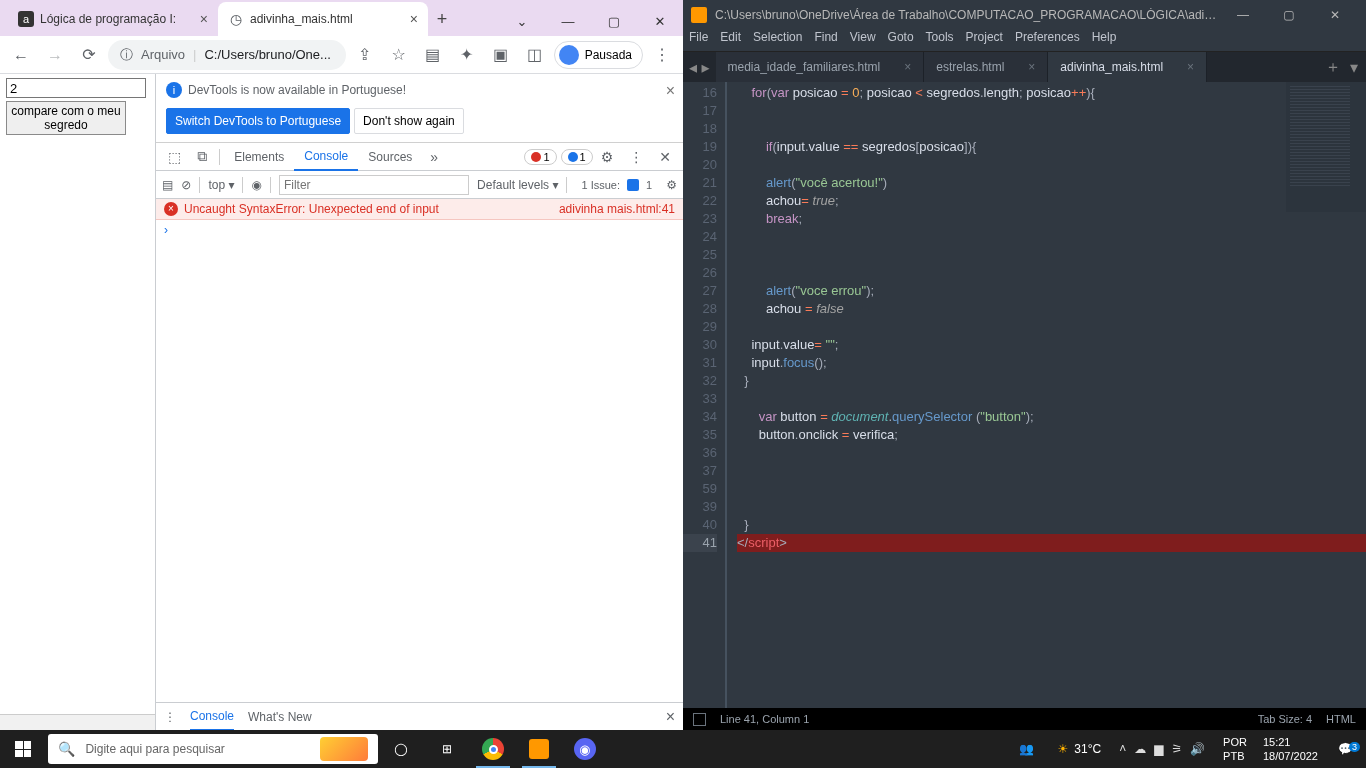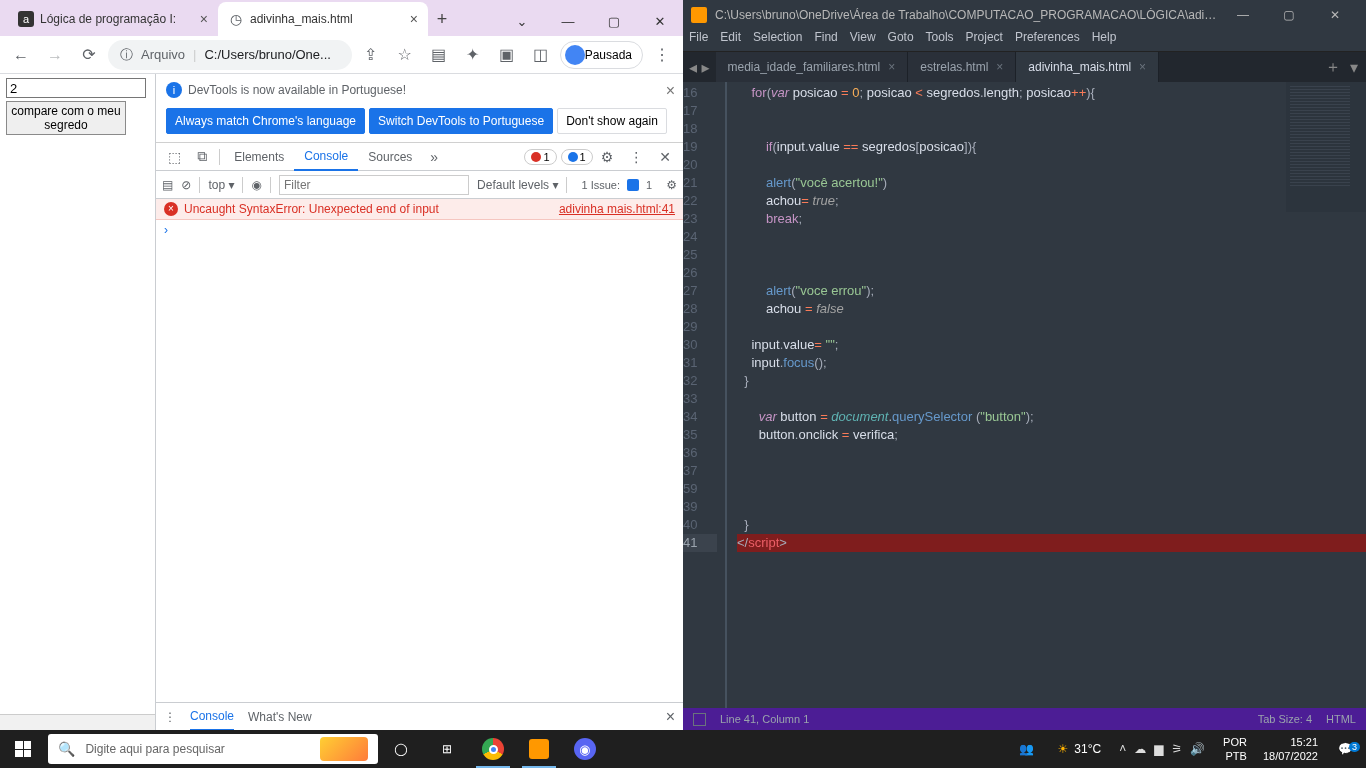--- a/index.html
+++ b/index.html
@@ -16,21 +16,21 @@
 .chrome-tab .tab-title { flex: 1; overflow: hidden; white-space: nowrap; text-overflow: ellipsis; }
 .chrome-tab .tab-close { font-size: 14px; color: #555; cursor: pointer; }
 .new-tab-btn { width: 28px; display: flex; align-items: center; justify-content: center; font-size: 18px; color: #444; cursor: pointer; }
 .chrome-syscontrols { display: flex; }
 .chrome-syscontrols .btn { width: 46px; height: 30px; display: flex; align-items: center; justify-content: center; font-size: 13px; color: #333; cursor: pointer; }
 
 .chrome-toolbar { height: 38px; background: #fff; border-bottom: 1px solid #dadce0; display: flex; align-items: center; padding: 0 6px; gap: 4px; }
 .nav-icon { width: 30px; height: 30px; display: flex; align-items: center; justify-content: center; font-size: 16px; color: #5f6368; border-radius: 50%; cursor: pointer; }
 .omnibox { flex: 1; height: 30px; background: #f1f3f4; border-radius: 15px; display: flex; align-items: center; padding: 0 12px; gap: 8px; font-size: 13px; color: #5f6368; overflow: hidden; }
 .omnibox .url { white-space: nowrap; overflow: hidden; text-overflow: ellipsis; color: #202124; }
-.profile-chip { display: flex; align-items: center; height: 28px; padding: 0 10px 0 4px; border: 1px solid #dadce0; border-radius: 14px; font-size: 12px; cursor: pointer; }
+.profile-chip { display: flex; align-items: center; gap: 6px; height: 28px; padding: 0 10px 0 4px; border: 1px solid #dadce0; border-radius: 14px; font-size: 12px; cursor: pointer; }
 .profile-chip .avatar { width: 20px; height: 20px; border-radius: 50%; background: #4285f4; }
 
 .chrome-content { flex: 1; display: flex; overflow: hidden; }
 .page-pane { width: 155px; background: #fff; padding: 4px 6px; overflow: auto; }
 .page-input { width: 140px; height: 20px; font-size: 13px; padding: 0 3px; border: 1px solid #767676; }
 .page-button { display: block; margin-top: 3px; width: 120px; padding: 2px 4px; font-size: 12px; background: #efefef; border: 1px solid #8a8a8a; cursor: pointer; }
 .page-hscroll { height: 16px; background: #f1f1f1; border-top: 1px solid #ccc; }
 
 
 .devtools { flex: 1; display: flex; flex-direction: column; border-left: 1px solid #cacdd1; background: #fff; font-size: 12px; }
@@ -54,62 +54,62 @@
 .dot.blue { background: #1a73e8; }
 
 .dt-subbar { height: 28px; border-bottom: 1px solid #cacdd1; display: flex; align-items: center; padding: 0 6px; gap: 8px; color: #5f6368; }
 .dt-subbar .ti { cursor: pointer; }
 .dt-subbar select, .dt-subbar input { height: 20px; font-size: 12px; border: 1px solid #ccc; padding: 0 4px; background: #fff; }
 .dt-subbar input { flex: 1; min-width: 60px; }
 
 .dt-console { flex: 1; font-family: Consolas, monospace; font-size: 12px; overflow: auto; background: #fff; }
 .dt-err-row { display: flex; align-items: center; padding: 3px 8px; background: #fdecea; color: #d93025; border-bottom: 1px solid #f5c6c0; }
 .dt-err-row .eicon { width: 14px; height: 14px; border-radius: 50%; background: #d93025; color: #fff; font-size: 10px; text-align: center; line-height: 14px; margin-right: 6px; }
-.dt-err-row .src { margin-left: auto; text-decoration: underline; color: #d93025; cursor: pointer; }
+.dt-err-row .src { margin-left: auto; color: #d93025; cursor: pointer; }
 .dt-prompt { padding: 3px 8px; color: #1a73e8; }
 
 .dt-drawer { height: 28px; border-top: 1px solid #cacdd1; display: flex; align-items: center; padding: 0 8px; gap: 14px; color: #5f6368; }
 .dt-drawer .tab.active { color: #1a73e8; border-bottom: 2px solid #1a73e8; height: 28px; display: flex; align-items: center; }
 .dt-drawer .xb { margin-left: auto; font-size: 16px; cursor: pointer; }
 
 
 .sublime-window { position: absolute; left: 683px; top: 0; width: 683px; height: 730px; background: #303841; display: flex; flex-direction: column; color: #d8dee9; font-family: Consolas, monospace; }
 .st-title { height: 30px; background: #303841; display: flex; align-items: center; padding: 0 8px; font-family: "Segoe UI"; font-size: 12px; color: #b8b8b8; }
 .st-title .icon { width: 16px; height: 16px; background: #ff9800; border-radius: 2px; margin-right: 8px; }
 .st-title .titletxt { flex: 1; overflow: hidden; white-space: nowrap; text-overflow: ellipsis; }
 .st-syscontrols { display: flex; }
 .st-syscontrols .btn { width: 46px; height: 30px; display: flex; align-items: center; justify-content: center; color: #b8b8b8; cursor: pointer; font-size: 12px;}
 
 .st-menubar { height: 22px; background: #303841; display: flex; align-items: flex-start; padding: 0 6px; gap: 12px; font-family: "Segoe UI"; font-size: 12px; color: #c0c5ce; border-bottom: 1px solid #222; }
 .st-menubar span { cursor: pointer; }
 
 .st-tabsrow { height: 30px; background: #22272e; display: flex; align-items: stretch; }
 .st-navarrows { display: flex; align-items: center; padding: 0 6px; gap: 4px; color: #888; }
-.st-tab { display: flex; align-items: center; padding: 0 12px; gap: 8px; font-family: "Segoe UI"; font-size: 12px; color: #9aa3ad; background: #2a3039; border-right: 1px solid #1c2128; cursor: pointer;}
+.st-tab { display: flex; align-items: center; padding: 0 12px; gap: 24px; font-family: "Segoe UI"; font-size: 12px; color: #9aa3ad; background: #2a3039; border-right: 1px solid #1c2128; cursor: pointer;}
 .st-tab.active { background: #303841; color: #d8dee9; }
 .st-tab .x { color: #6a737d; }
 .st-tabsrow .rest { flex: 1; display:flex; align-items:center; justify-content:flex-end; padding-right:8px; color:#888;}
 
 .st-editor-wrap { flex: 1; display: flex; overflow: hidden; position: relative; }
-.st-gutter { width: 44px; background: #303841; text-align: left; padding: 2px 8px 2px 0; font-size: 13px; color: #5a6473; user-select: none; border-right: 2px solid #46525f;}
+.st-gutter { width: 44px; background: #303841; text-align: right; padding: 2px 8px 2px 0; font-size: 13px; color: #5a6473; user-select: none; border-right: 2px solid #46525f;}
 .st-gutter .ln { height: 18px; line-height: 18px; }
 .st-gutter .ln.current { background: #3b434d; color: #9aa3ad; }
 .st-code { flex: 1; padding: 2px 0 2px 10px; font-size: 13px; line-height: 18px; overflow: auto; white-space: pre; }
 .st-code .row { height: 18px; }
 .st-code .row.current { background: #7f1d1d; }
 .st-minimap { position: absolute; right: 0; top: 0; width: 80px; height: 130px; background: linear-gradient(#2b323b 0%,#2b323b 100%); opacity: .6; }
 .st-minimap::before { content:""; position:absolute; left:4px; top:4px; width:60px; height:100px; background: repeating-linear-gradient(#566270 0,#566270 1px,transparent 1px,transparent 3px); opacity:.5;}
 
-.st-status { height: 22px; background: #4c1d95; display: flex; align-items: center; padding: 0 10px; font-family: "Segoe UI"; font-size: 11px; color: #9aa3ad; gap: 14px; }
+.st-status { height: 22px; background: #000000; display: flex; align-items: center; padding: 0 10px; font-family: "Segoe UI"; font-size: 11px; color: #9aa3ad; gap: 14px; }
 .st-status .spacer { flex: 1; }
 .st-status .sq { width: 13px; height: 13px; border: 1px solid #6a737d; }
 
 
 .kw { color: #c594c5; }      
-.kw2 { color: #c594c5; font-style: italic; }
+.kw2 { color: #c594c5; }
 .op { color: #f97b58; }
 .num { color: #f9ae58; }
 .str { color: #99c794; }
 .bool { color: #a3a3a3; font-style: italic;}
 .fn { color: #6699cc; }
 .obj { color: #5fb3b3; font-style: italic;}
 .punct { color: #a6acb9; }
 .tag { color: #ec5f67; }
 .white { color: #d8dee9; }
 
@@ -119,21 +119,21 @@
 .win-logo { width: 16px; height: 16px; display: grid; grid-template-columns: 1fr 1fr; grid-template-rows: 1fr 1fr; gap: 1px; }
 .win-logo span { background: #fff; }
 .tb-search { height: 30px; width: 330px; background: #fff; color: #666; display: flex; align-items: center; padding: 0 10px; gap: 10px; border-radius: 3px; margin-left: 2px;}
 .tb-search .icon { font-size: 14px; }
 .tb-search .badge { width: 48px; height: 24px; margin-left:auto; background: linear-gradient(135deg,#ffcf33,#ff7b3a); border-radius: 4px;}
 .tb-app { width: 46px; height: 38px; display: flex; align-items: center; justify-content: center; cursor: pointer; position: relative; }
 .tb-app.active::after { content: ""; position: absolute; bottom: 0; left: 6px; right: 6px; height: 2px; background: #76b9ed; }
 .tb-spacer { flex: 1; }
 .tb-tray { display: flex; align-items: center; gap: 8px; padding: 0 10px; color: #ddd;}
 .tb-weather { display: flex; align-items: center; gap: 6px; padding: 0 8px; }
-.tb-clock { text-align: right; line-height: 14px; font-size: 11px; padding: 0 8px; }
+.tb-clock { text-align: left; line-height: 14px; font-size: 11px; padding: 0 8px; }
 .tb-notif { width: 40px; display: flex; align-items: center; justify-content: center; position: relative; }
 .tb-notif .n { position: absolute; bottom: 4px; right: 6px; background: #0078d4; font-size: 9px; padding: 0 3px; border-radius: 6px; }
 </style>
 </head>
 <body>
 
 <div class="chrome-window">
   <div class="chrome-titlebar">
     <div class="chrome-tabs">
       <div class="chrome-tab">
@@ -188,21 +188,20 @@
       </div>
       <div class="page-hscroll"></div>
     </div>
 
     <div class="devtools">
       <div class="dt-infobar">
         <span class="dt-info-icon">i</span>
         <span class="dt-info-text">DevTools is now available in Portuguese!</span>
         <span class="dt-info-close">×</span>
         <div class="dt-info-actions">
-          <button class="dt-info-btn primary">Always match Chrome's language</button>
           <button class="dt-info-btn primary">Switch DevTools to Portuguese</button>
           <button class="dt-info-btn">Don't show again</button>
         </div>
       </div>
 
       <div class="dt-tabbar">
         <span class="ti icon">⬚</span>
         <span class="ti icon">⧉</span>
         <span style="width:1px;height:16px;background:#ccc;margin:0 4px"></span>
         <span class="tab">Elements</span>

